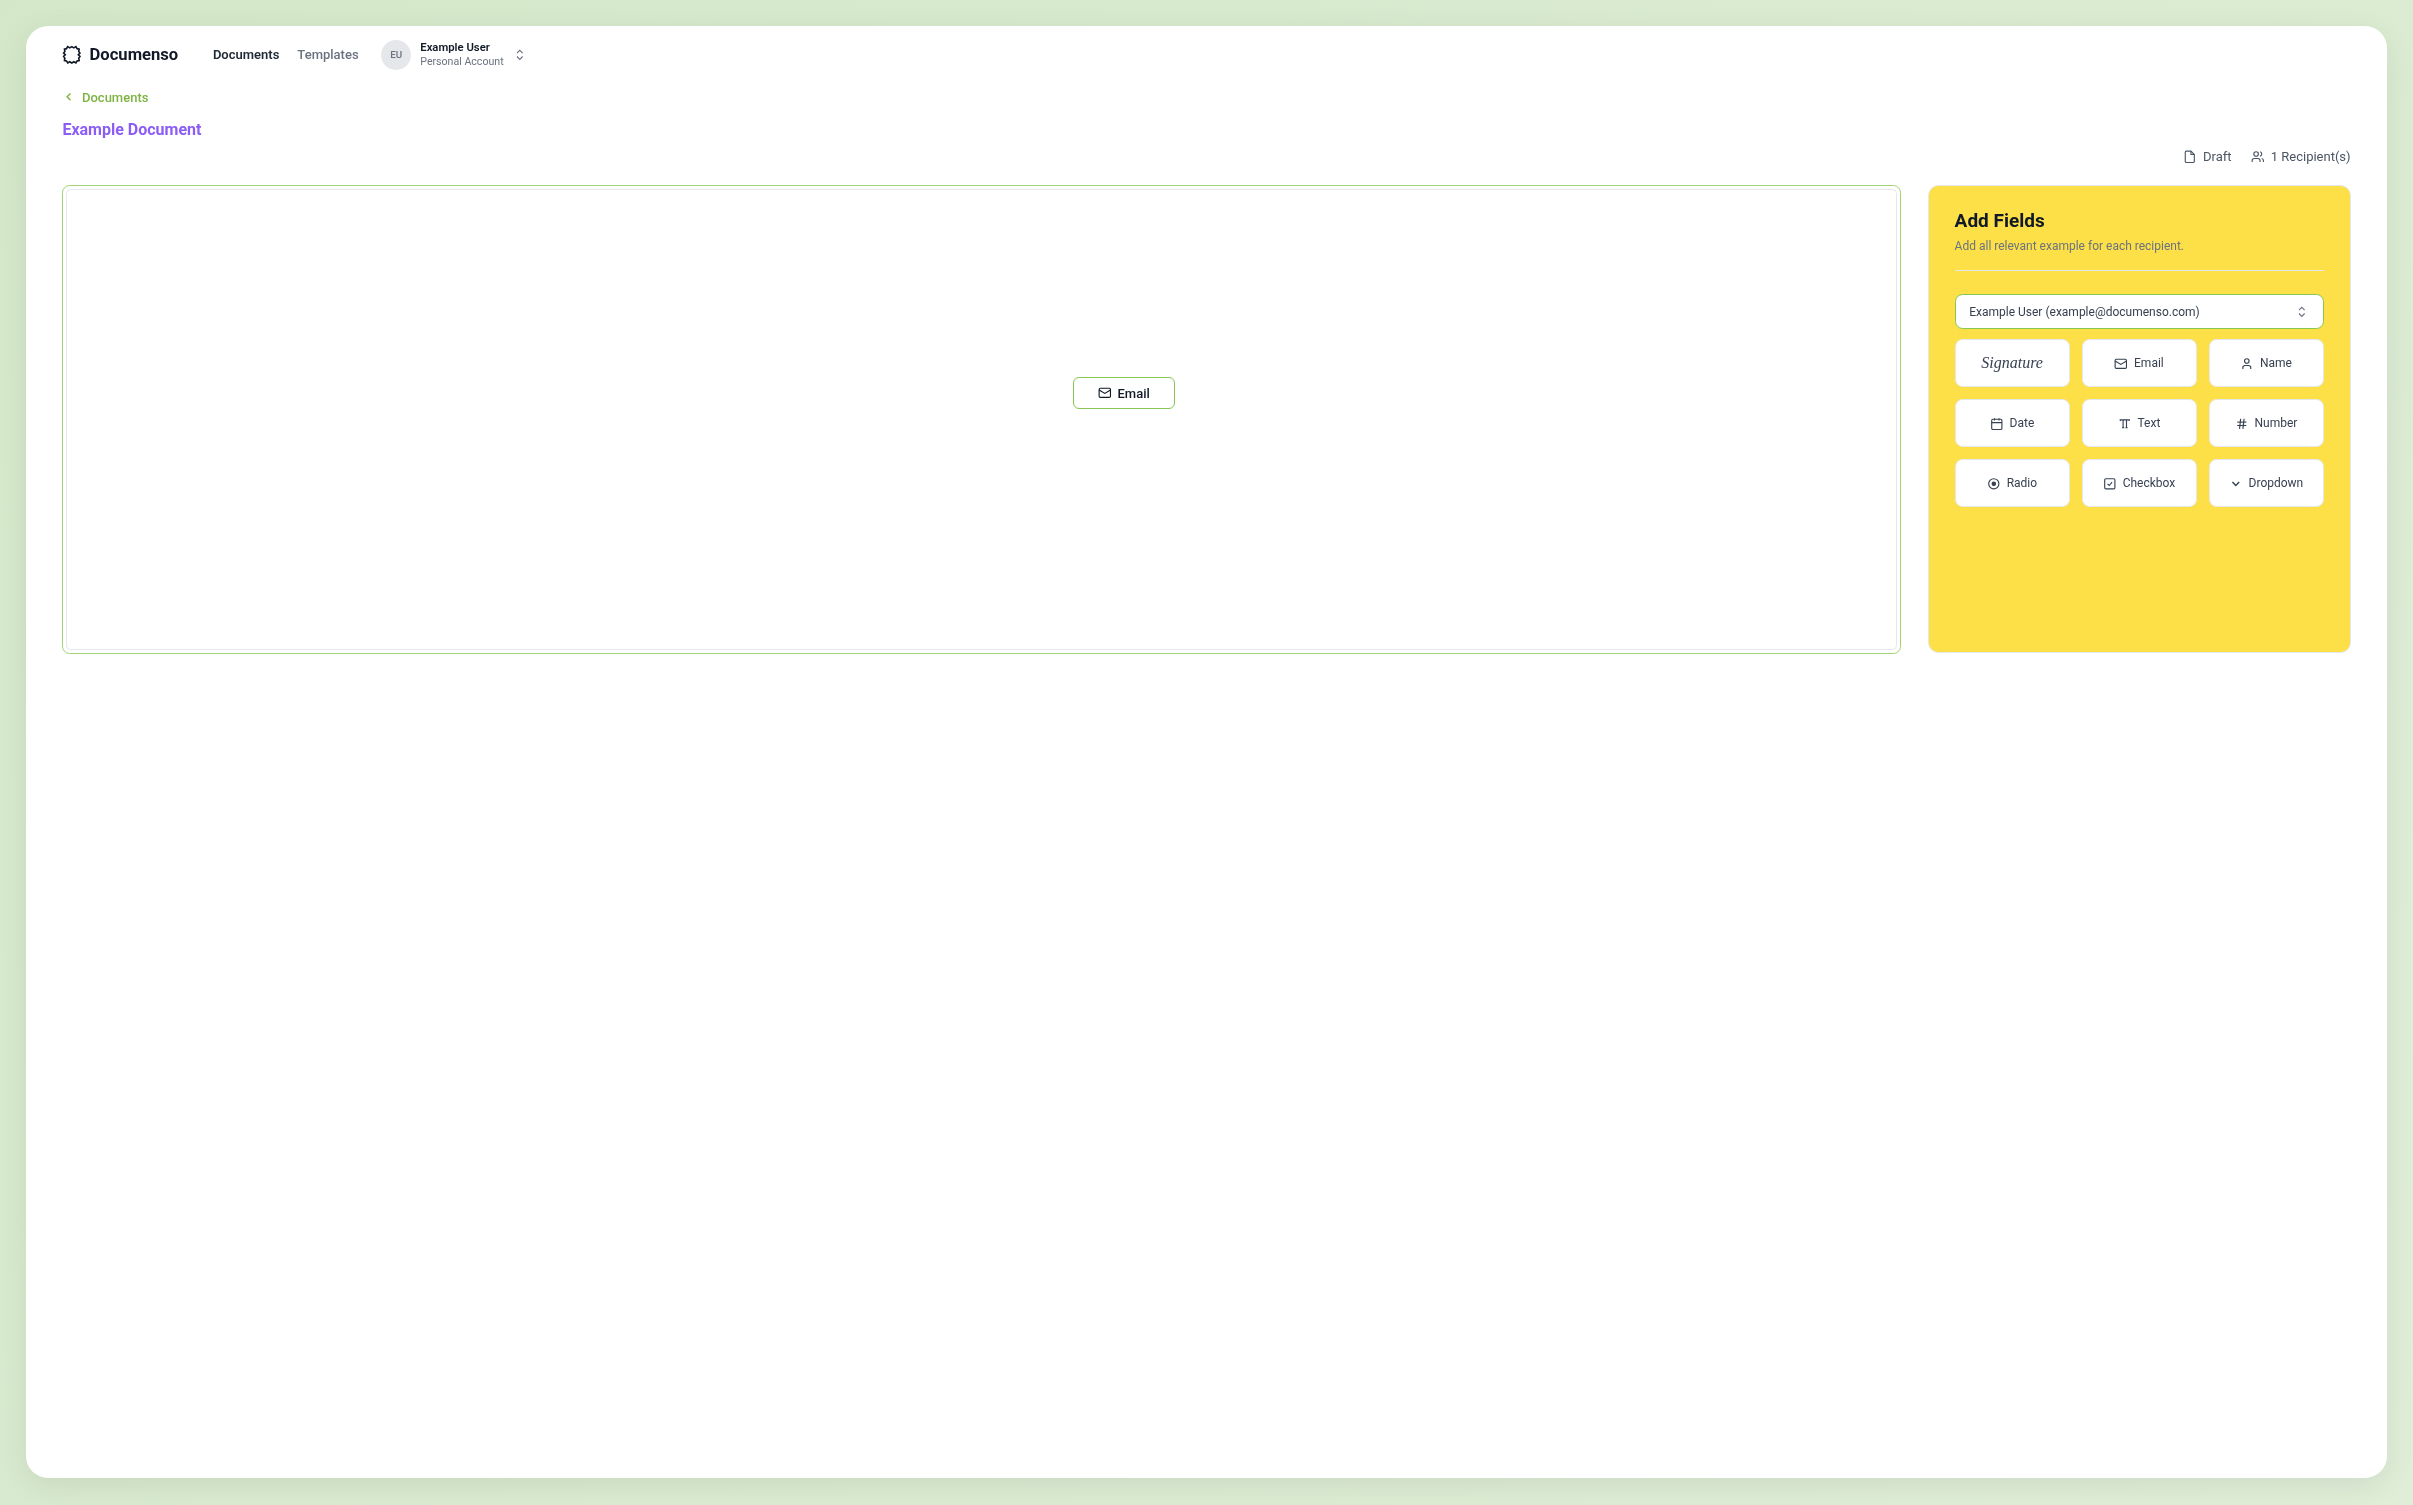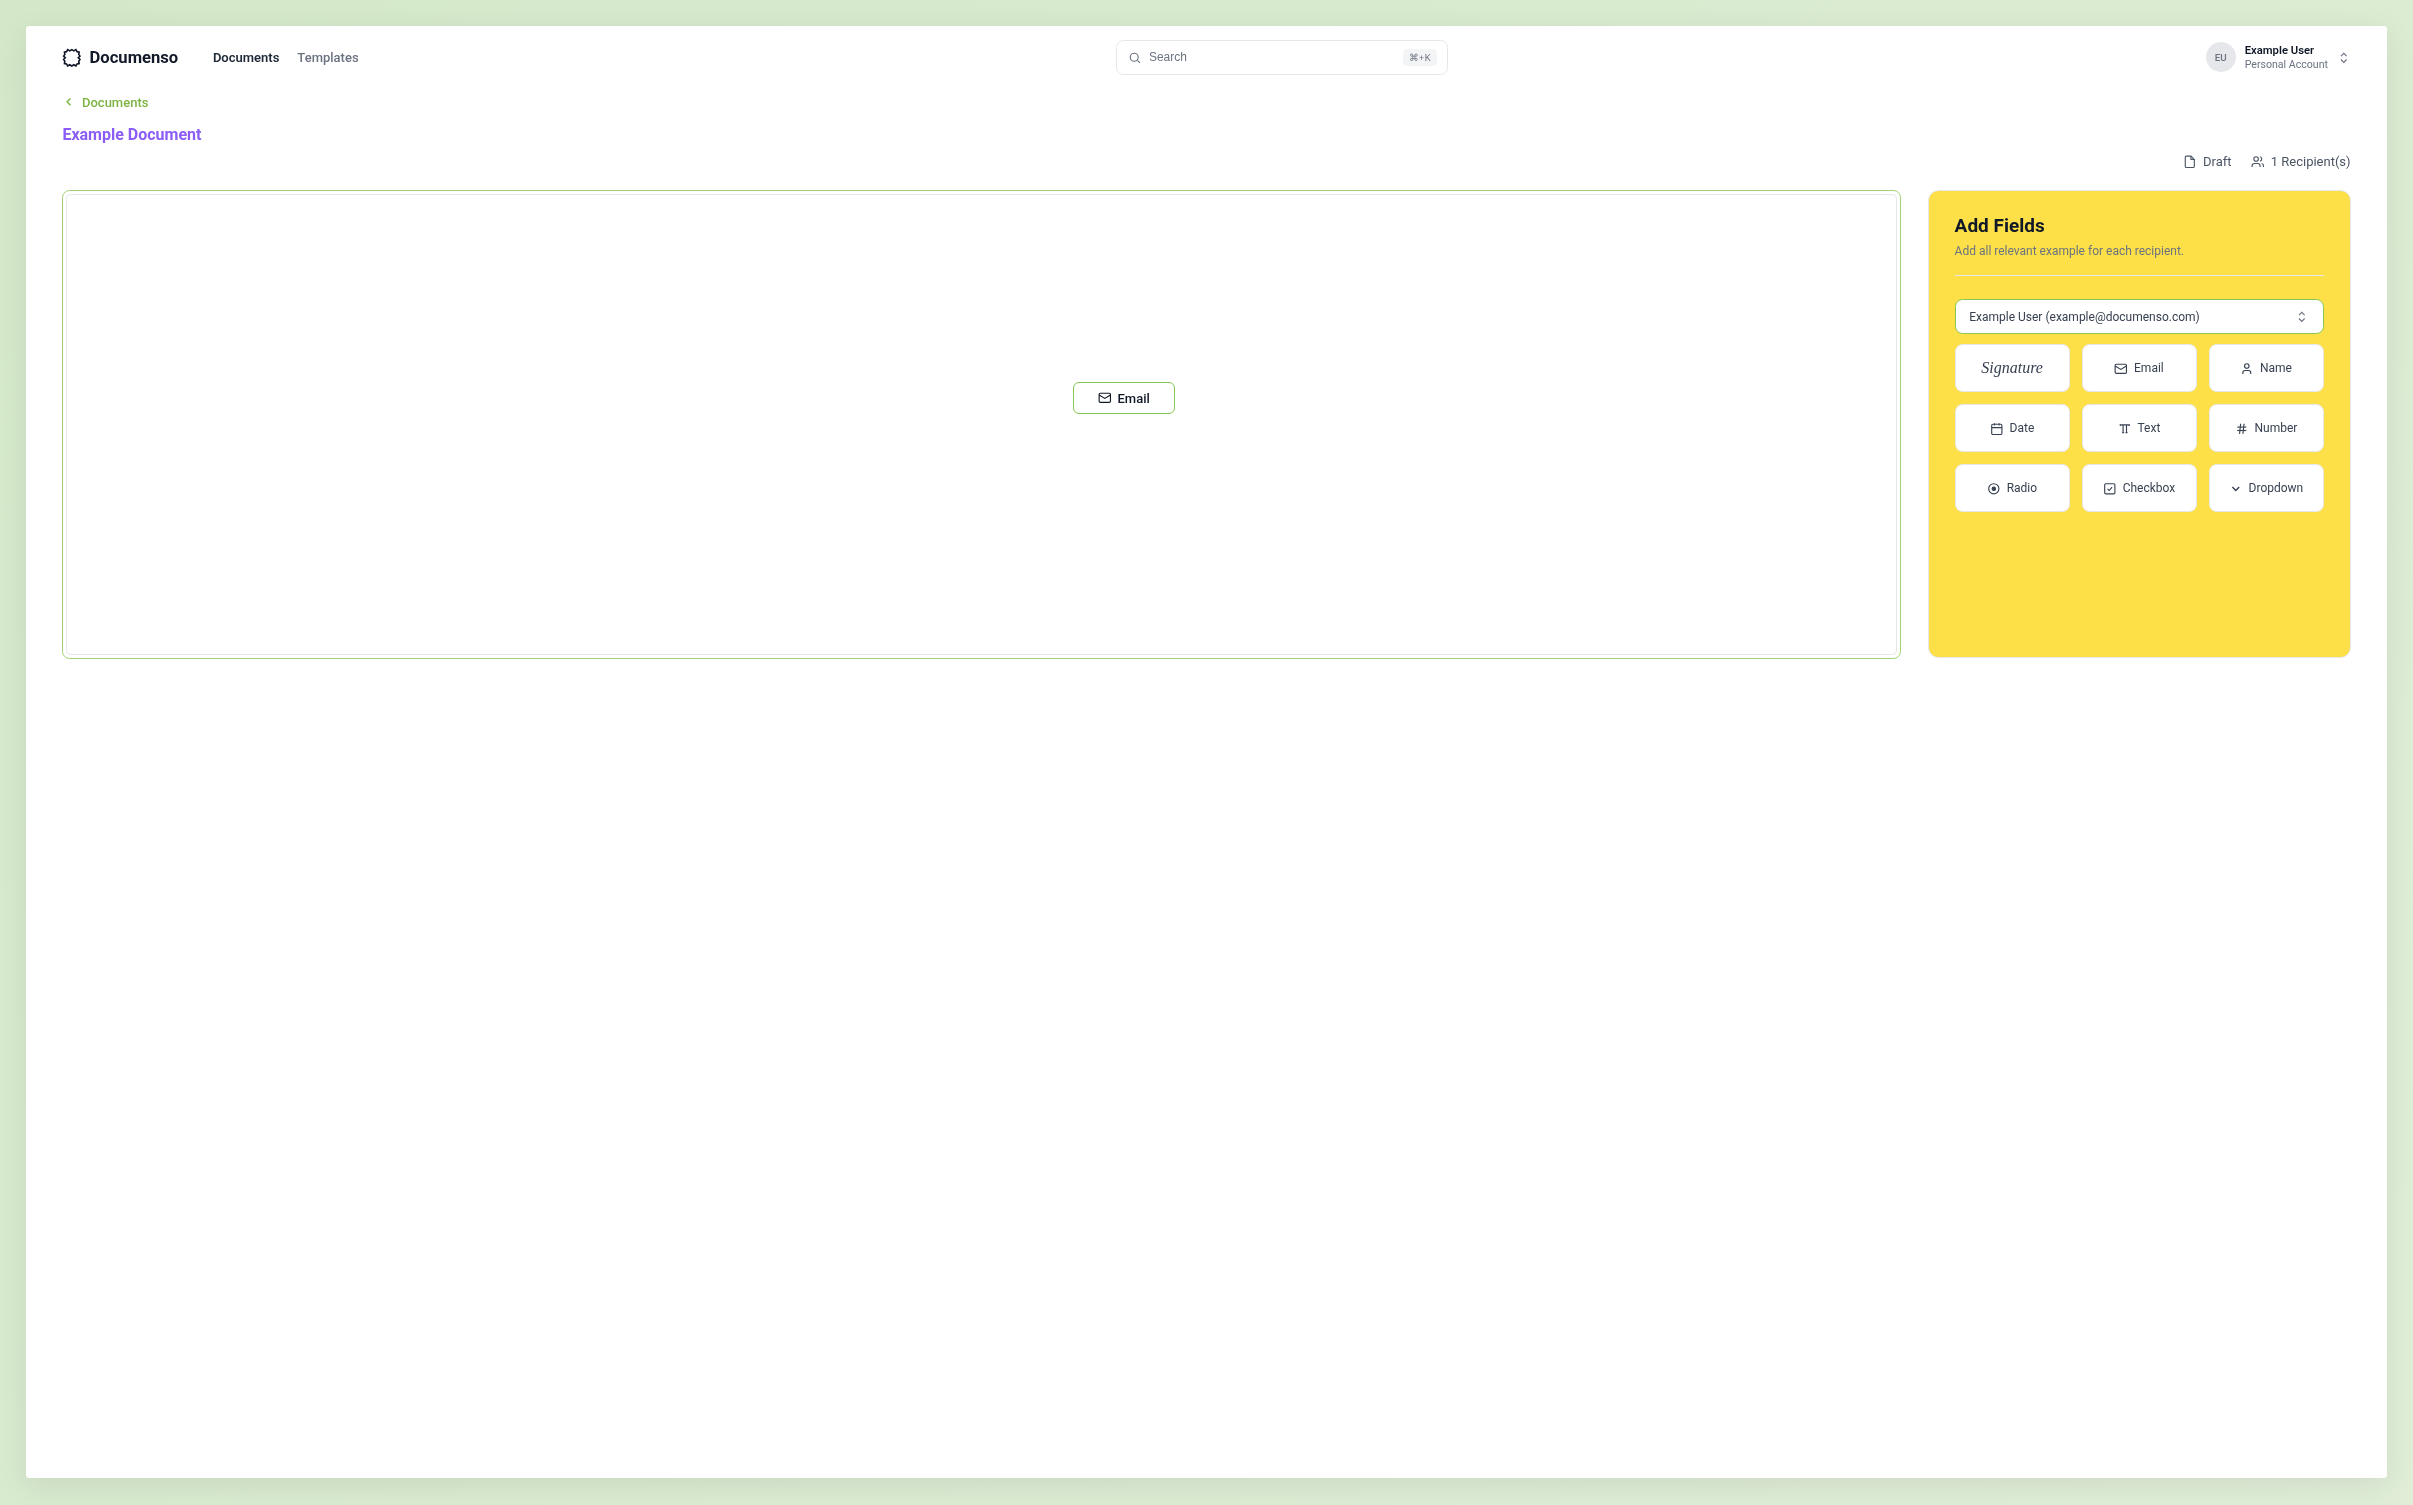--- a/index.html
+++ b/index.html
@@ -5,21 +5,21 @@
     * { margin: 0; padding: 0; box-sizing: border-box; }
     body {
       font-family: -apple-system, BlinkMacSystemFont, "Segoe UI", Roboto, "Helvetica Neue", Arial, sans-serif;
       background: linear-gradient(135deg, #d4e8c9 0%, #e0eed8 100%);
       min-height: 100vh;
       padding: 26.4px;
       color: #1f2937;
     }
     .app-frame {
       background: #fff;
-      border-radius: 3px;
+      border-radius: 22px;
       box-shadow: 0 7.6px 30px rgba(0,0,0,0.08);
       overflow: hidden;
       min-height: calc(100vh - 53px);
     }
     .topbar {
       display: flex;
       align-items: center;
       padding: 13.6px 36px;
       gap: 22.7px;
     }
@@ -240,30 +240,20 @@
     <div class="logo-group">
       <svg class="logo-icon" viewBox="0 0 24 24" fill="none" stroke="#111827" stroke-width="2">
         <path d="M12 2l2.5 1.5L17 2l1.5 2.5L21 5l-.5 2.8L22 10l-2 2 2 2-1.5 2.2L21 19l-2.5.5L17 22l-2.5-1.5L12 22l-2.5-1.5L7 22l-1.5-2.5L3 19l.5-2.8L2 14l2-2-2-2 1.5-2.2L3 5l2.5-.5L7 2l2.5 1.5L12 2z"></path>
       </svg>
       <span class="logo-text">Documenso</span>
     </div>
     <div class="nav-links">
       <span class="nav-link">Documents</span>
       <span class="nav-link inactive">Templates</span>
     </div>
-    <div class="search-container">
-      <div class="search-box">
-        <svg class="icon-sm" viewBox="0 0 24 24" fill="none" stroke="#6b7280" stroke-width="2">
-          <circle cx="11" cy="11" r="7"></circle>
-            <path d="m21 21-4.3-4.3"></path>
-        </svg>
-        <input class="search-input" placeholder="Search" style="">
-        <span class="kbd-shortcut">⌘+K</span>
-      </div>
-    </div>
     <div class="user-menu">
       <div class="avatar">EU</div>
       <div class="user-info">
         <div class="user-name">Example User</div>
         <div class="user-account">Personal Account</div>
       </div>
       <svg class="icon-sm updown-icon" viewBox="0 0 24 24" fill="none" stroke="currentColor" stroke-width="2">
         <path d="m7 15 5 5 5-5"></path>
           <path d="m7 9 5-5 5 5"></path>
       </svg>

